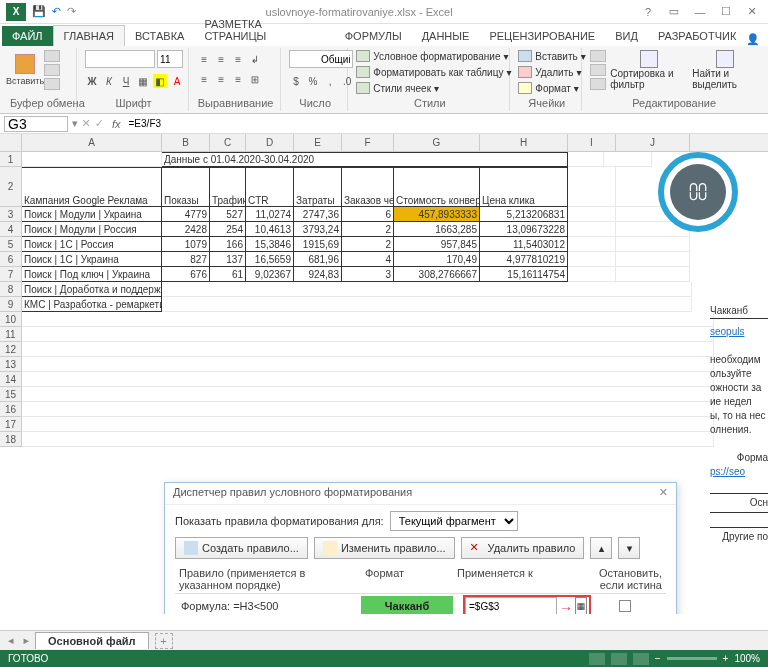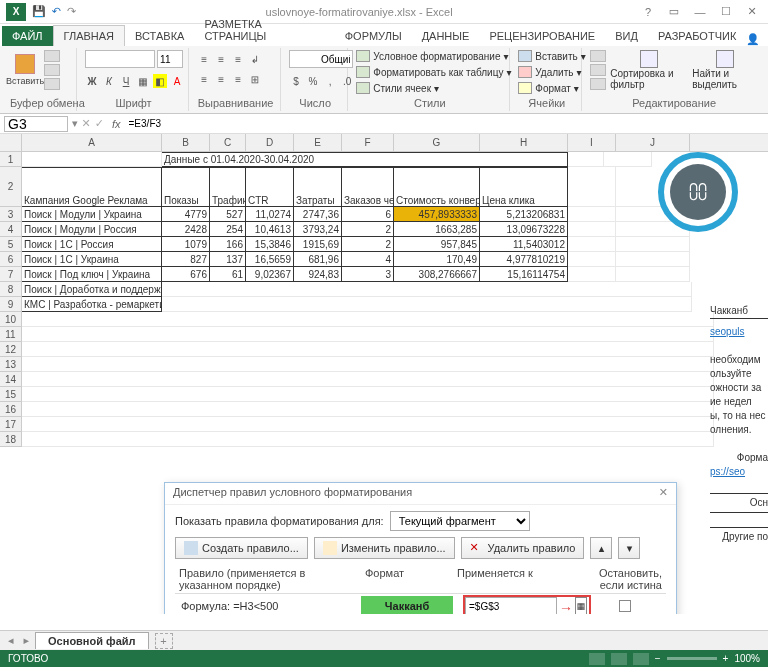--- a/index.html
+++ b/index.html
@@ -55,21 +55,21 @@
 .green{background:#eab308}
 .logo{position:absolute;right:30px;top:18px;width:80px;height:80px;border-radius:50%;background:#fff;border:6px solid #2ba3d4;display:flex;align-items:center;justify-content:center}
 .logo-inner{width:56px;height:56px;border-radius:50%;background:#5a6a72;display:flex;align-items:center;justify-content:center;color:#fff;font-size:20px}
 .side-text{position:absolute;right:0;top:170px;width:58px;font-size:10px;color:#333;line-height:14px}
 .side-text a{color:#1e70c0;text-decoration:underline}
 .dialog{position:absolute;left:164px;top:348px;width:513px;height:195px;background:#fff;border:1px solid #9fc2e0;box-shadow:2px 2px 8px rgba(0,0,0,0.15)}
 .dlg-title{height:22px;background:#fff;border-bottom:1px solid #eee;padding:3px 8px;font-size:11px;color:#555;display:flex;}
 .dlg-title .x{margin-left:auto;color:#888;cursor:pointer}
 .dlg-body{padding:6px 10px}
 .dlg-row{display:flex;align-items:center;gap:6px;margin-bottom:6px;font-size:11px}
-.dlg-select{border:1px solid #aaa;height:20px;font-size:11px;padding:0 4px;background:#fff;width:140px}
+.dlg-select{border:1px solid #aaa;height:20px;font-size:11px;padding:0 4px;background:#fff;width:128px}
 .dlg-btn{border:1px solid #aaa;background:linear-gradient(#fdfdfd,#ececec);height:22px;padding:0 8px;font-size:11px;display:flex;align-items:center;gap:4px;cursor:pointer}
 .dico{width:14px;height:14px;display:inline-block}
 .rule-hdr{display:flex;font-size:11px;color:#444;border-bottom:1px solid #ddd;padding:2px 0}
 .rule-hdr div{padding:0 4px}
 .rule-row{display:flex;align-items:center;height:24px;font-size:11px}
 .rule-row .c1{width:186px;padding-left:6px}
 .rule-row .c2{width:92px;background:#5cc95c;color:#222;text-align:center;font-weight:bold;line-height:20px;height:20px}
 .rule-row .c3{width:130px;padding-left:10px}
 .applies-box{display:flex;align-items:center;border:2px solid #e04040;height:22px;width:128px}
 .applies-box input{border:1px solid #aaa;width:92px;height:18px;font-size:10px;padding:0 3px}

